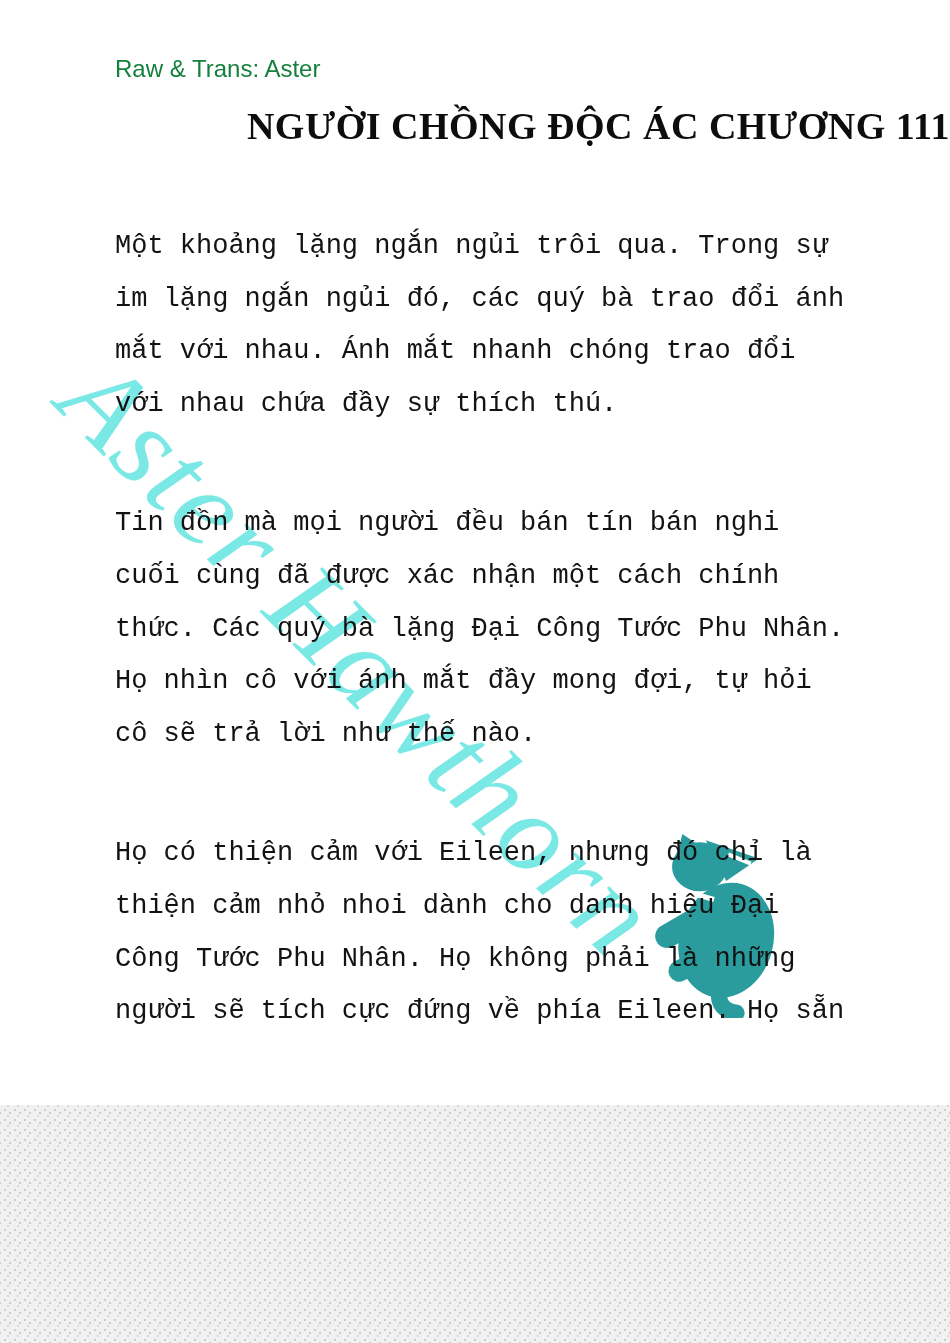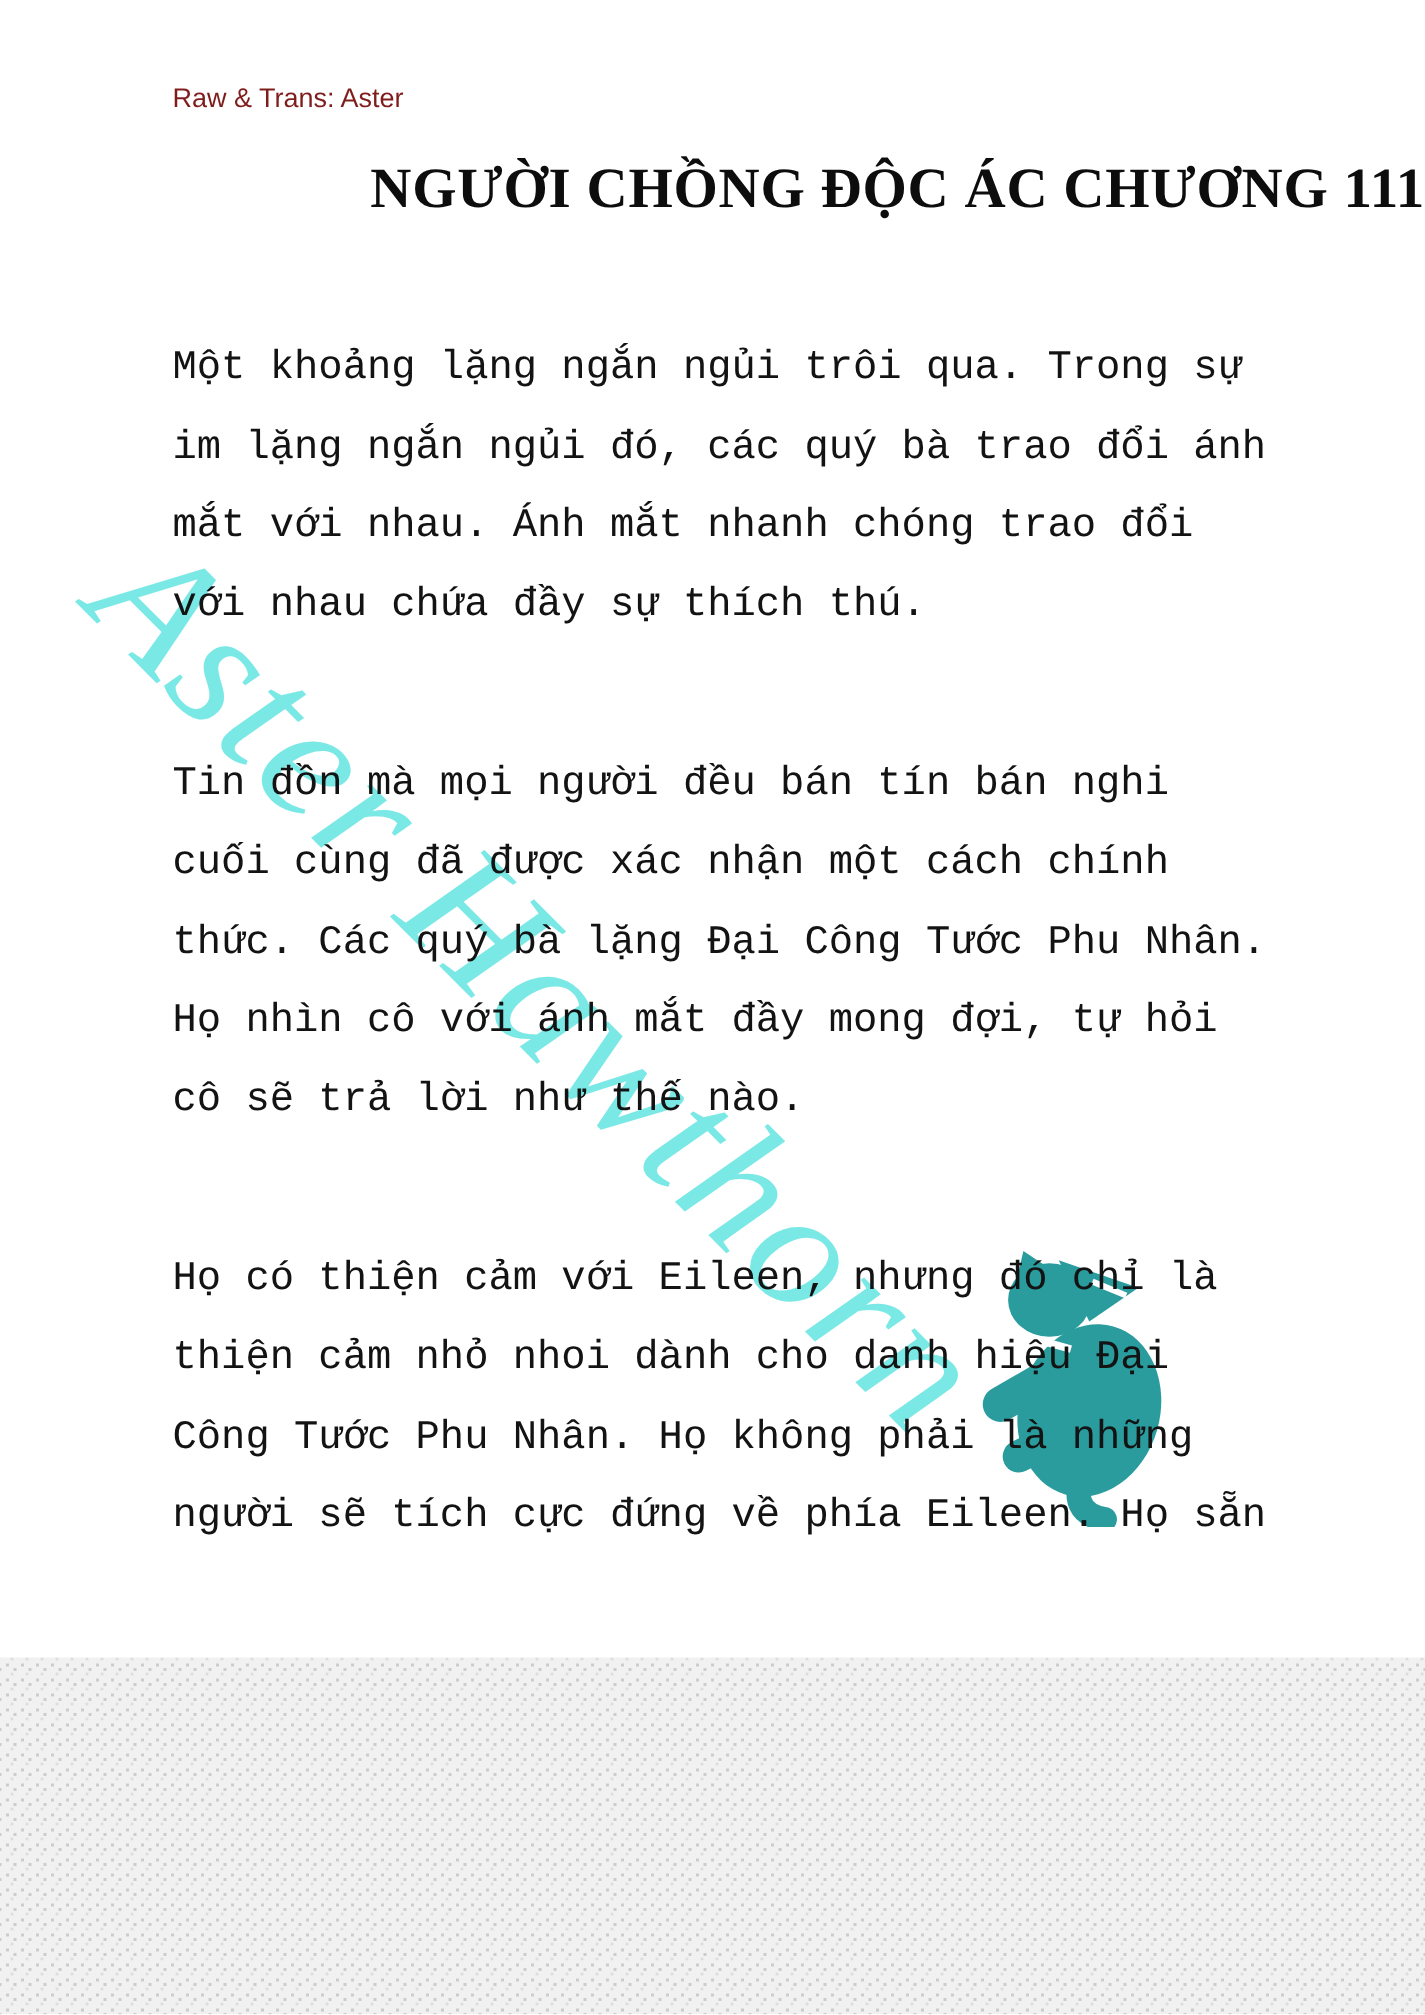--- a/index.html
+++ b/index.html
@@ -20,22 +20,22 @@
   .page {
     position: relative;
     width: 950px; height: 1343px;
     overflow: hidden;
     background: var(--page-bg);
   }
   .credit {
     position: absolute;
     left: 115px; top: 55px;
     font-family: "Liberation Sans", sans-serif;
-    font-size: 18px;
-    color: #7f1d1d;
+    font-size: 24px;
+    color: #15803d;
     z-index: 2;
   }
   .title {
     position: absolute;
     left: 0; top: 104px;
     width: 950px;
     text-align: right;
     font-family: "Liberation Serif", serif;
     font-weight: bold;
     font-size: 38px;

